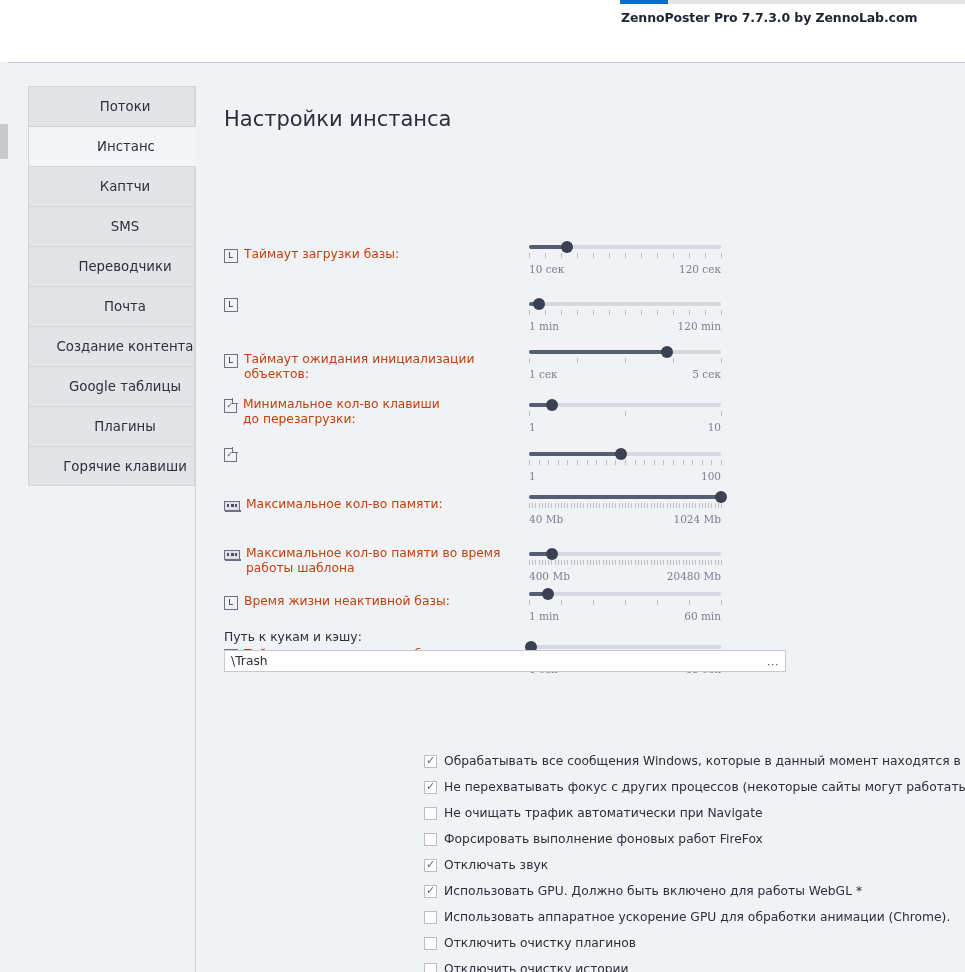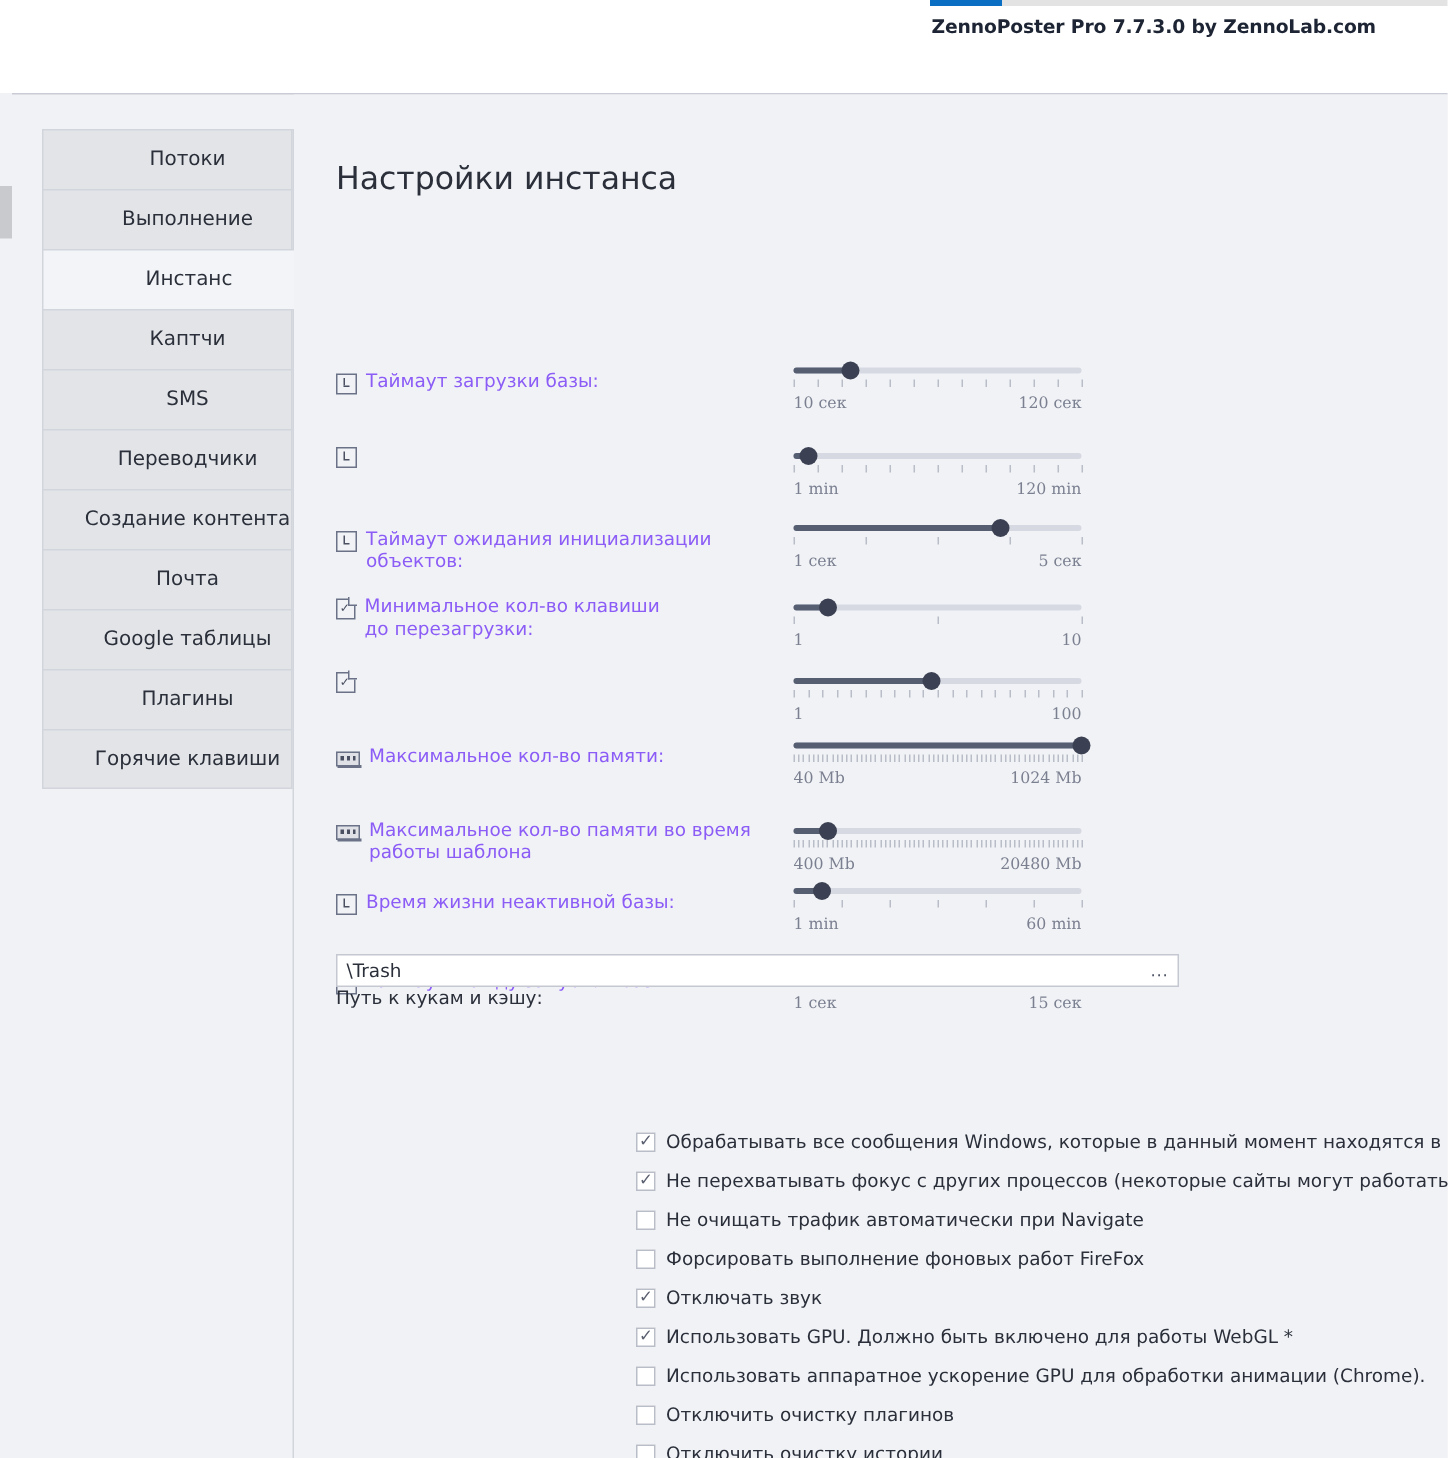--- a/index.html
+++ b/index.html
@@ -92,21 +92,21 @@
   }
   .setting-label-wrap {
     display: flex; align-items: flex-start; width: 300px;
     padding-top: 2px;
   }
   .setting-icon {
     flex: 0 0 auto; width: 14px; height: 14px; margin-right: 6px;
     position: relative; margin-top: 2px;
   }
   .setting-label {
-    font-size: 12.3px; color: #8b5cf6; line-height: 14.5px;
+    font-size: 12.3px; color: #c2410c; line-height: 14.5px;
     white-space: pre-line;
   }
 
   
   .ico-clock {
     border: 1.6px solid #6b7287; background: #f1f2f6;
     width: 14px; height: 14px;
   }
   .ico-clock::before {
     content: ""; position: absolute; left: 4px; top: 2px;
@@ -229,40 +229,37 @@
 
 <div id="app-frame"></div>
 <div id="left-scrollbar-track">
   <div id="left-scrollbar-thumb"></div>
 </div>
 
 <div id="sidebar">
     <div class="tab-item">
       <span>Потоки</span>
     </div>
-    <div class="tab-item">
-      <span>Выполнение</span>
-    </div>
     <div class="tab-item active">
       <span>Инстанс</span>
     </div>
     <div class="tab-item">
       <span>Каптчи</span>
     </div>
     <div class="tab-item">
       <span>SMS</span>
     </div>
     <div class="tab-item">
       <span>Переводчики</span>
     </div>
     <div class="tab-item">
+      <span>Почта</span>
+    </div>
+    <div class="tab-item">
       <span>Создание контента</span>
-    </div>
-    <div class="tab-item">
-      <span>Почта</span>
     </div>
     <div class="tab-item">
       <span>Google таблицы</span>
     </div>
     <div class="tab-item">
       <span>Плагины</span>
     </div>
     <div class="tab-item">
       <span>Горячие клавиши</span>
     </div>
@@ -629,25 +626,25 @@
           </div>
           <div class="slider-bounds">
             <span>1 сек</span>
             <span>15 сек</span>
           </div>
         </div>
       </div>
     </div>
 
   <div id="path-section">
+    <div id="path-label">Путь к кукам и кэшу:</div>
     <div id="path-field">
       <span id="path-value">\Trash</span>
       <span id="path-browse">···</span>
     </div>
-    <div id="path-label">Путь к кукам и кэшу:</div>
   </div>
 
   <div id="checkbox-list">
       <div class="cb-row">
         <span class="cb-box checked"></span>
         <span class="cb-label">Обрабатывать все сообщения Windows, которые в данный момент находятся в очереди сообщений.</span>
       </div>
       <div class="cb-row">
         <span class="cb-box checked"></span>
         <span class="cb-label">Не перехватывать фокус с других процессов (некоторые сайты могут работать некорректно)</span>

